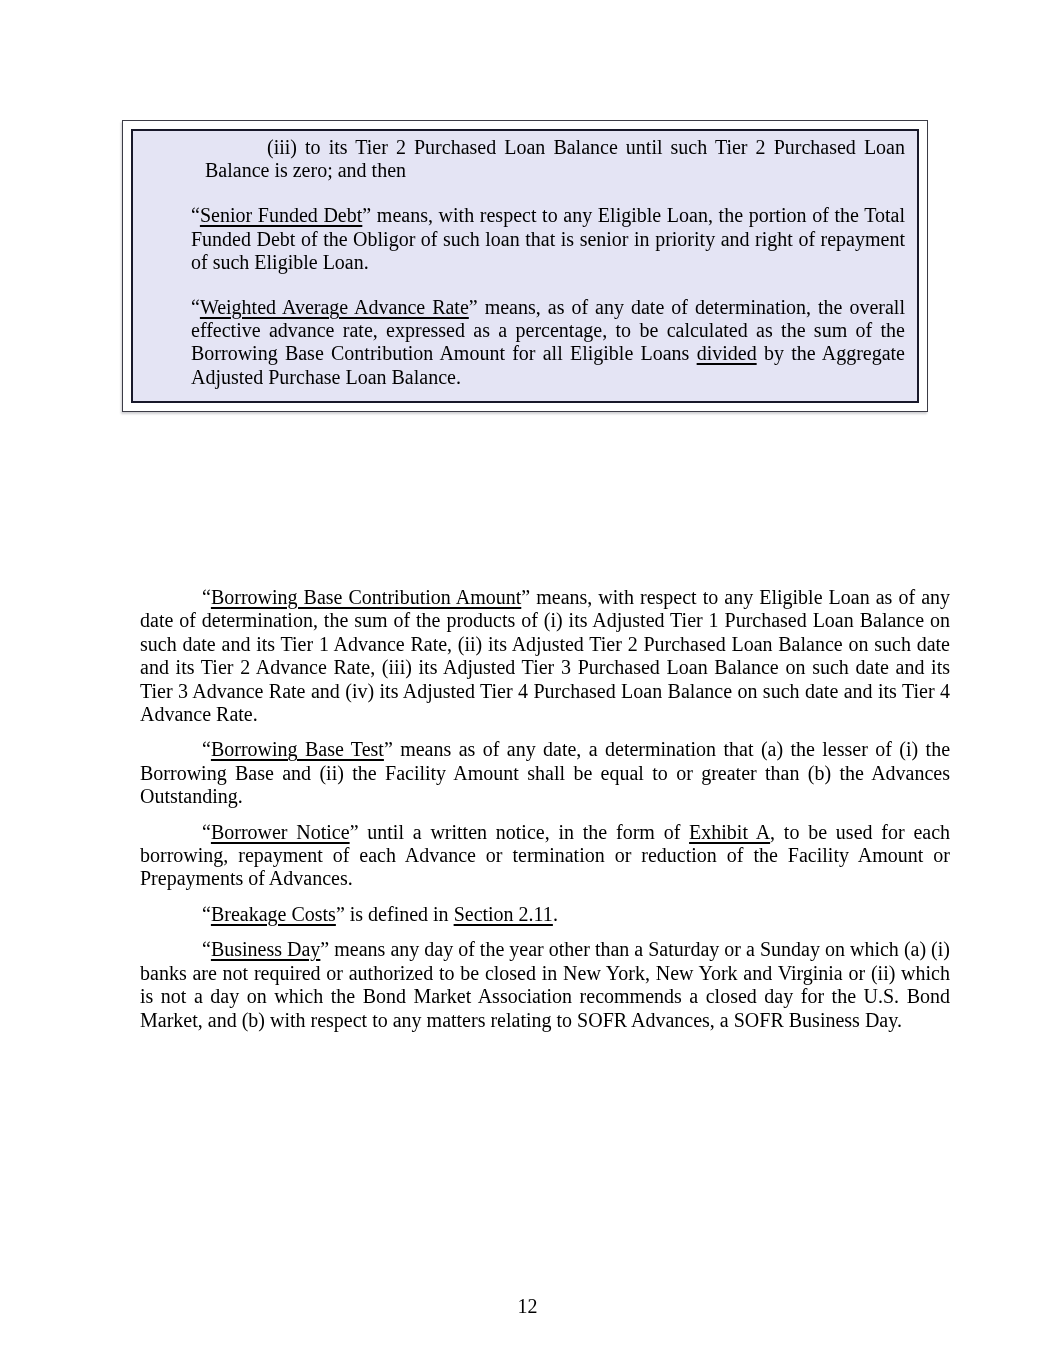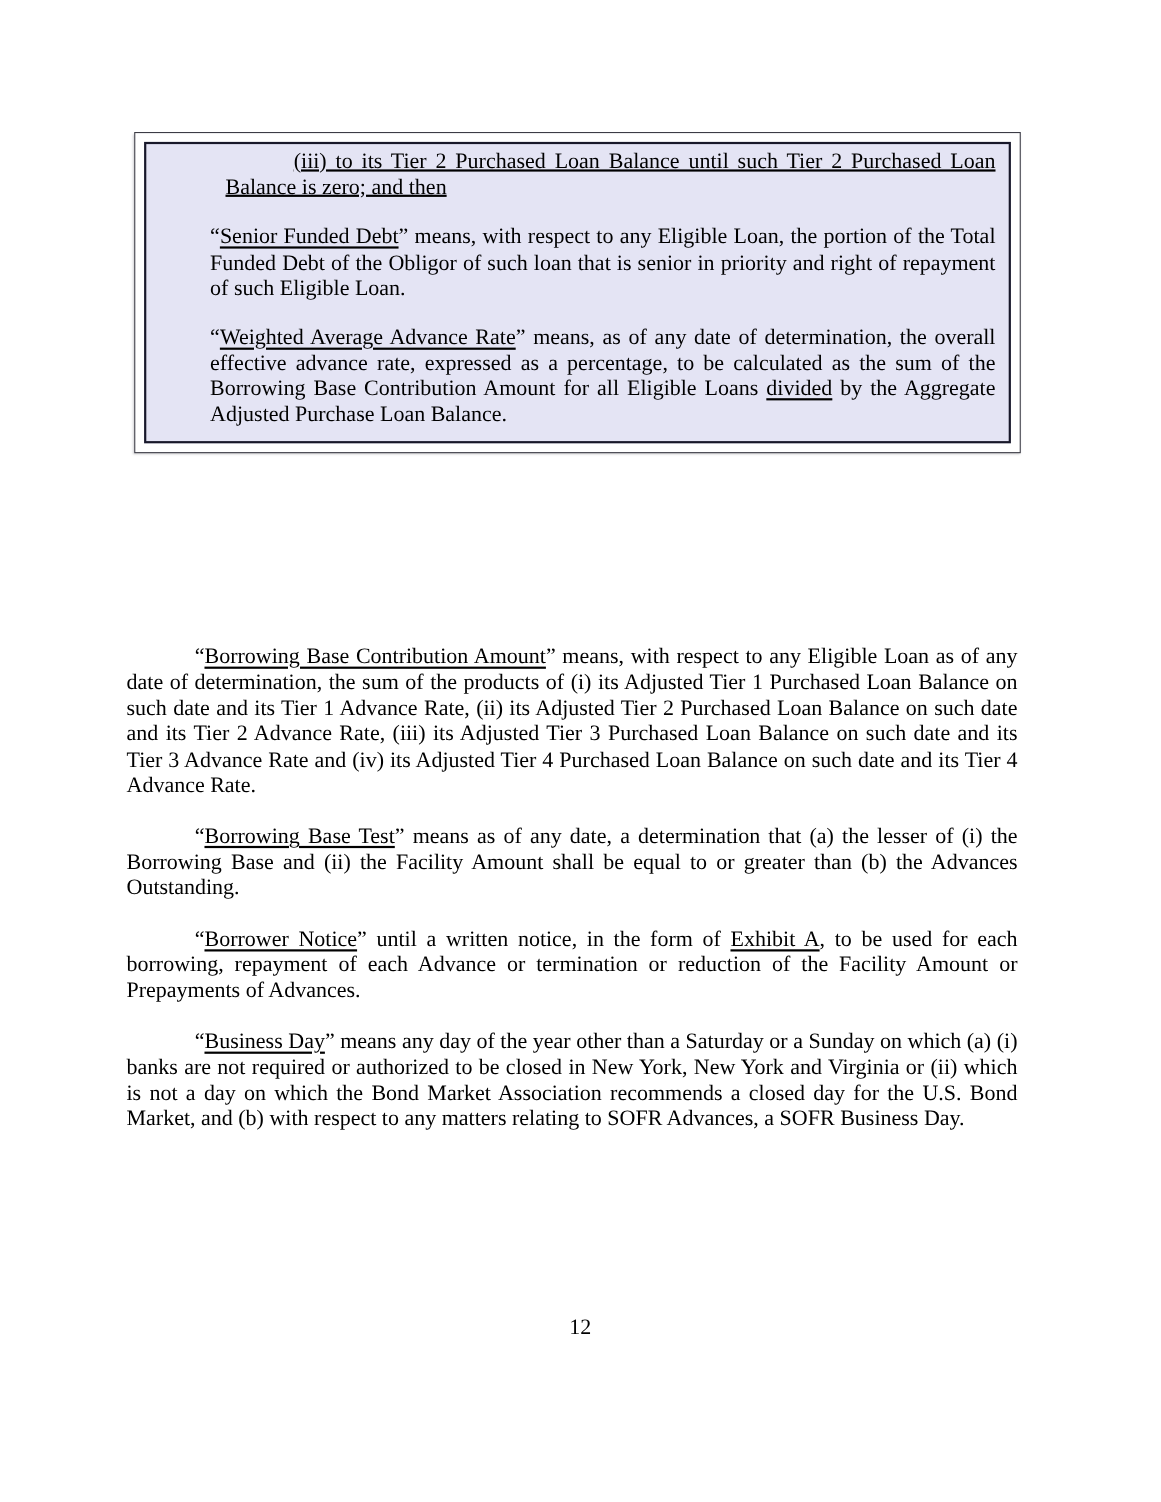--- a/index.html
+++ b/index.html
@@ -33,43 +33,42 @@
     background: #e4e4f4;
     padding: 5px 12px 12px 10px;
     font-size: 20px;
     line-height: 23.2px;
     text-align: justify;
   }
   .callout-inner p, .body-text p {
     margin: 0;
   }
   .callout-inner p + p { margin-top: 22px; margin-left: 48px; }
-  .body-text p + p { margin-top: 23px; }
+  .body-text p + p { margin-top: 12px; }
   
   .callout-inner p.hanging {
     margin-left: 62px;
     text-indent: 62px;
     text-align: justify;
-    text-decoration: underline;
   }
   .body-text {
     position: absolute;
-    left: 115px;
+    left: 140px;
     top: 586px;
     width: 810px;
     font-size: 20px;
     line-height: 23.4px;
     text-align: justify;
   }
   .body-text p { text-indent: 62px; }
   .u { text-decoration: underline; text-underline-offset: 3px; }
   .page-number {
     position: absolute;
     left: 0;
-    top: 1196px;
+    top: 1295px;
     width: 1055px;
     text-align: center;
     font-size: 20px;
   }
 </style>
 </head>
 <body>
 
 <div class="page">
 
@@ -78,18 +77,19 @@
         <p class="hanging"><span>(iii) to its Tier 2 Purchased Loan Balance until such Tier 2 Purchased Loan Balance is zero; and then</span></p>
         <p><span>“</span><span class="u">Senior Funded Debt</span><span>” means, with respect to any Eligible Loan, the portion of the Total Funded Debt of the Obligor of such loan that is senior in priority and right of repayment of such Eligible Loan.</span></p>
         <p><span>“</span><span class="u">Weighted Average Advance Rate</span><span>” means, as of any date of determination, the overall effective advance rate, expressed as a percentage, to be calculated as the sum of the Borrowing Base Contribution Amount for all Eligible Loans </span><span class="u">divided</span><span> by the Aggregate Adjusted Purchase Loan Balance.</span></p>
       </div>
   </div>
 
   <div class="body-text">
       <p><span>“</span><span class="u">Borrowing Base Contribution Amount</span><span>” means, with respect to any Eligible Loan as of any date of determination, the sum of the products of (i) its Adjusted Tier 1 Purchased Loan Balance on such date and its Tier 1 Advance Rate, (ii) its Adjusted Tier 2 Purchased Loan Balance on such date and its Tier 2 Advance Rate, (iii) its Adjusted Tier 3 Purchased Loan Balance on such date and its Tier 3 Advance Rate and (iv) its Adjusted Tier 4 Purchased Loan Balance on such date and its Tier 4 Advance Rate.</span></p>
       <p><span>“</span><span class="u">Borrowing Base Test</span><span>” means as of any date, a determination that (a) the lesser of (i) the Borrowing Base and (ii) the Facility Amount shall be equal to or greater than (b) the Advances Outstanding.</span></p>
       <p><span>“</span><span class="u">Borrower Notice</span><span>” until a written notice, in the form of </span><span class="u">Exhibit A</span><span>, to be used for each borrowing, repayment of each Advance or termination or reduction of the Facility Amount or Prepayments of Advances.</span></p>
+      <p><span>“</span><span class="u">Breakage Costs</span><span>” is defined in </span><span class="u">Section 2.11</span><span>.</span></p>
       <p><span>“</span><span class="u">Business Day</span><span>” means any day of the year other than a Saturday or a Sunday on which (a) (i) banks are not required or authorized to be closed in New York, New York and Virginia or (ii) which is not a day on which the Bond Market Association recommends a closed day for the U.S. Bond Market, and (b) with respect to any matters relating to SOFR Advances, a SOFR Business Day.</span></p>
     </div>
 
   <div class="page-number">12</div>
 
 </div>
 
 </body></html>

